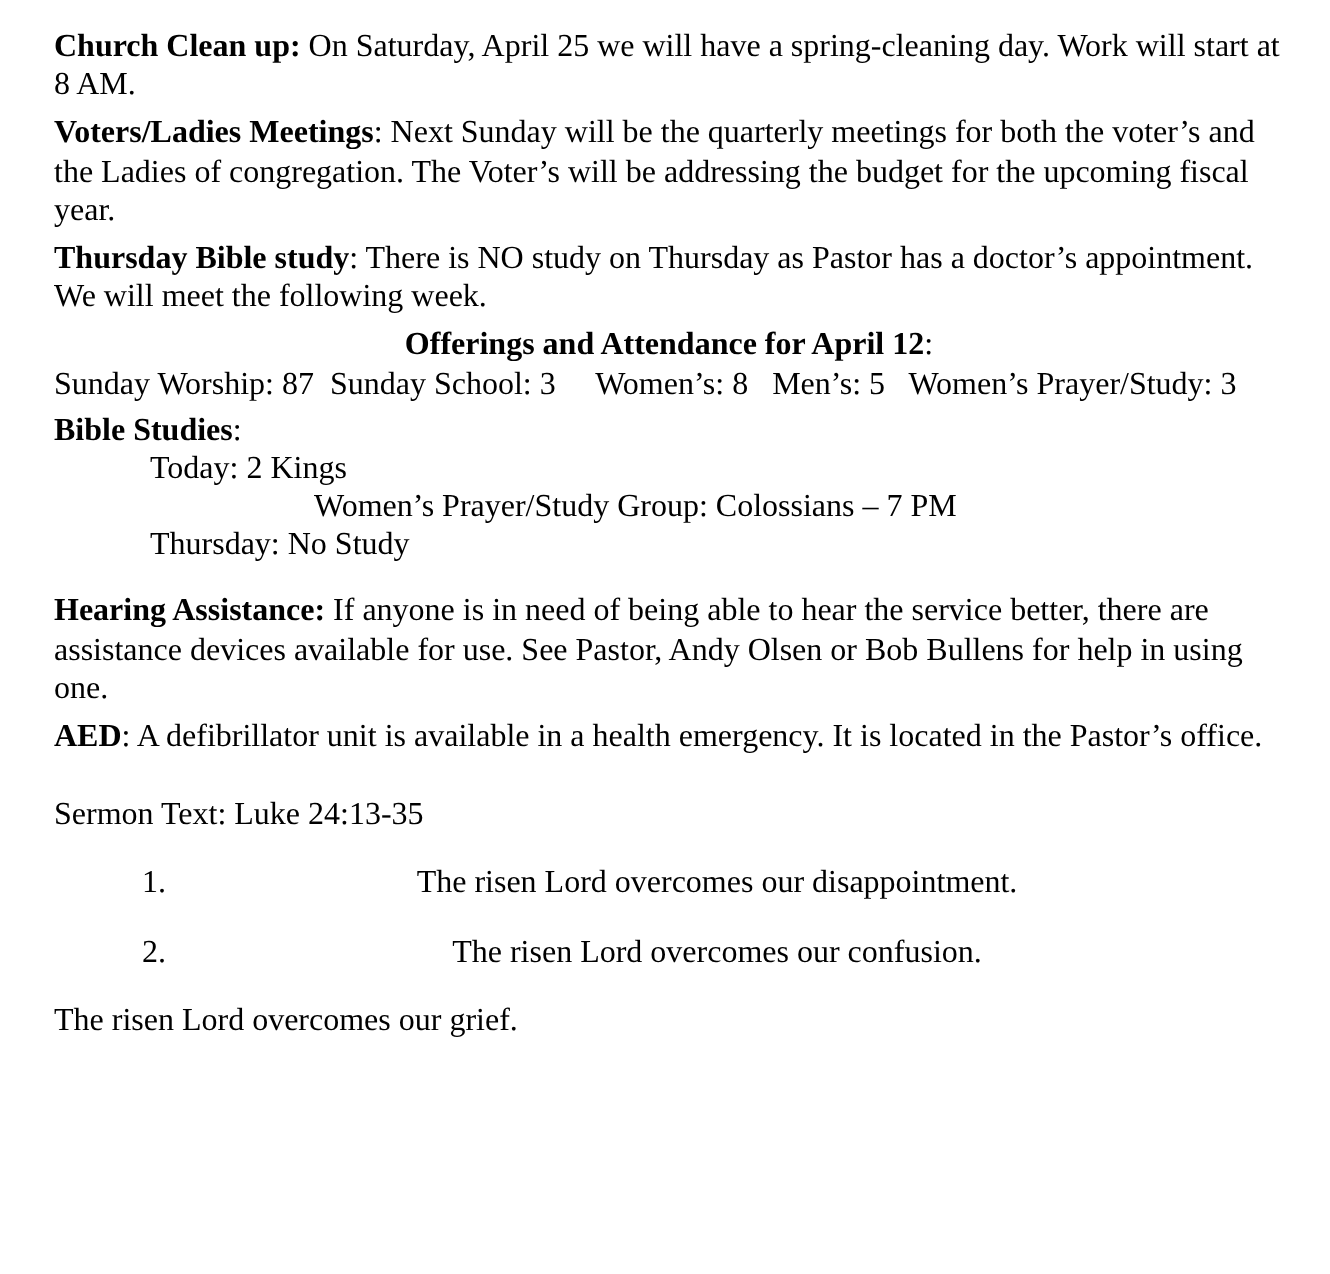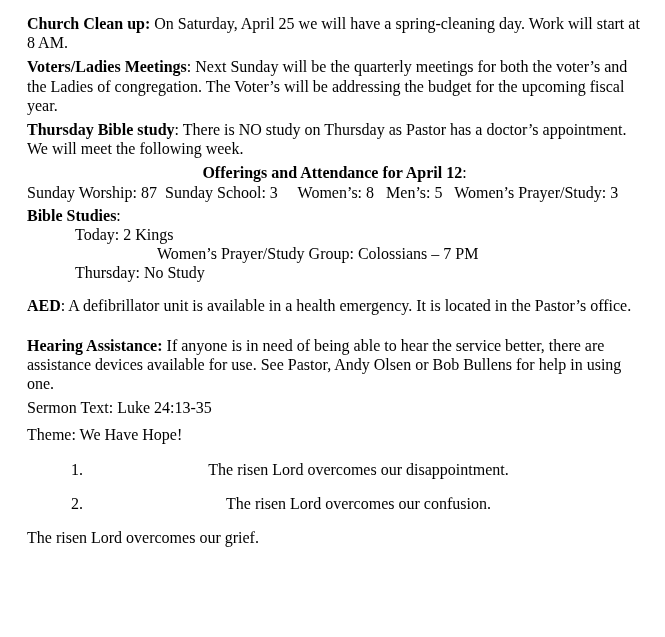--- a/index.html
+++ b/index.html
@@ -89,31 +89,30 @@
 
   <div class="bible-block">
     <div class="bible-heading">
       <b>Bible Studies</b><span>:</span>
     </div>
     <div class="ind1">Today: 2 Kings</div>
     <div class="ind2">Women’s Prayer/Study Group: Colossians – 7 PM</div>
     <div class="ind1">Thursday: No Study</div>
   </div>
 
+  <p class="para">
+    <b>Hearing Assistance:</b><span> If anyone is in need of being able to hear the service better, there are assistance devices available for use. See Pastor, Andy Olsen or Bob Bullens for help in using one.</span>
+  </p>
+
   <p class="para mb-lg">
     <b>AED</b><span>: A defibrillator unit is available in a health emergency. It is located in the Pastor’s office.</span>
   </p>
 
-  <p class="para">
-    <b>Hearing Assistance:</b><span> If anyone is in need of being able to hear the service better, there are assistance devices available for use. See Pastor, Andy Olsen or Bob Bullens for help in using one.</span>
-  </p>
-
   <p class="sermon-line">Sermon Text: Luke 24:13-35</p>
 
-  <p class="theme-line">Theme: We Have Hope!</p>
 
   <ol class="points">
     <li>The risen Lord overcomes our disappointment.</li>
     <li>The risen Lord overcomes our confusion.</li>
   </ol>
 
   <p class="closing-line">The risen Lord overcomes our grief.</p>
 
 </div>
 

